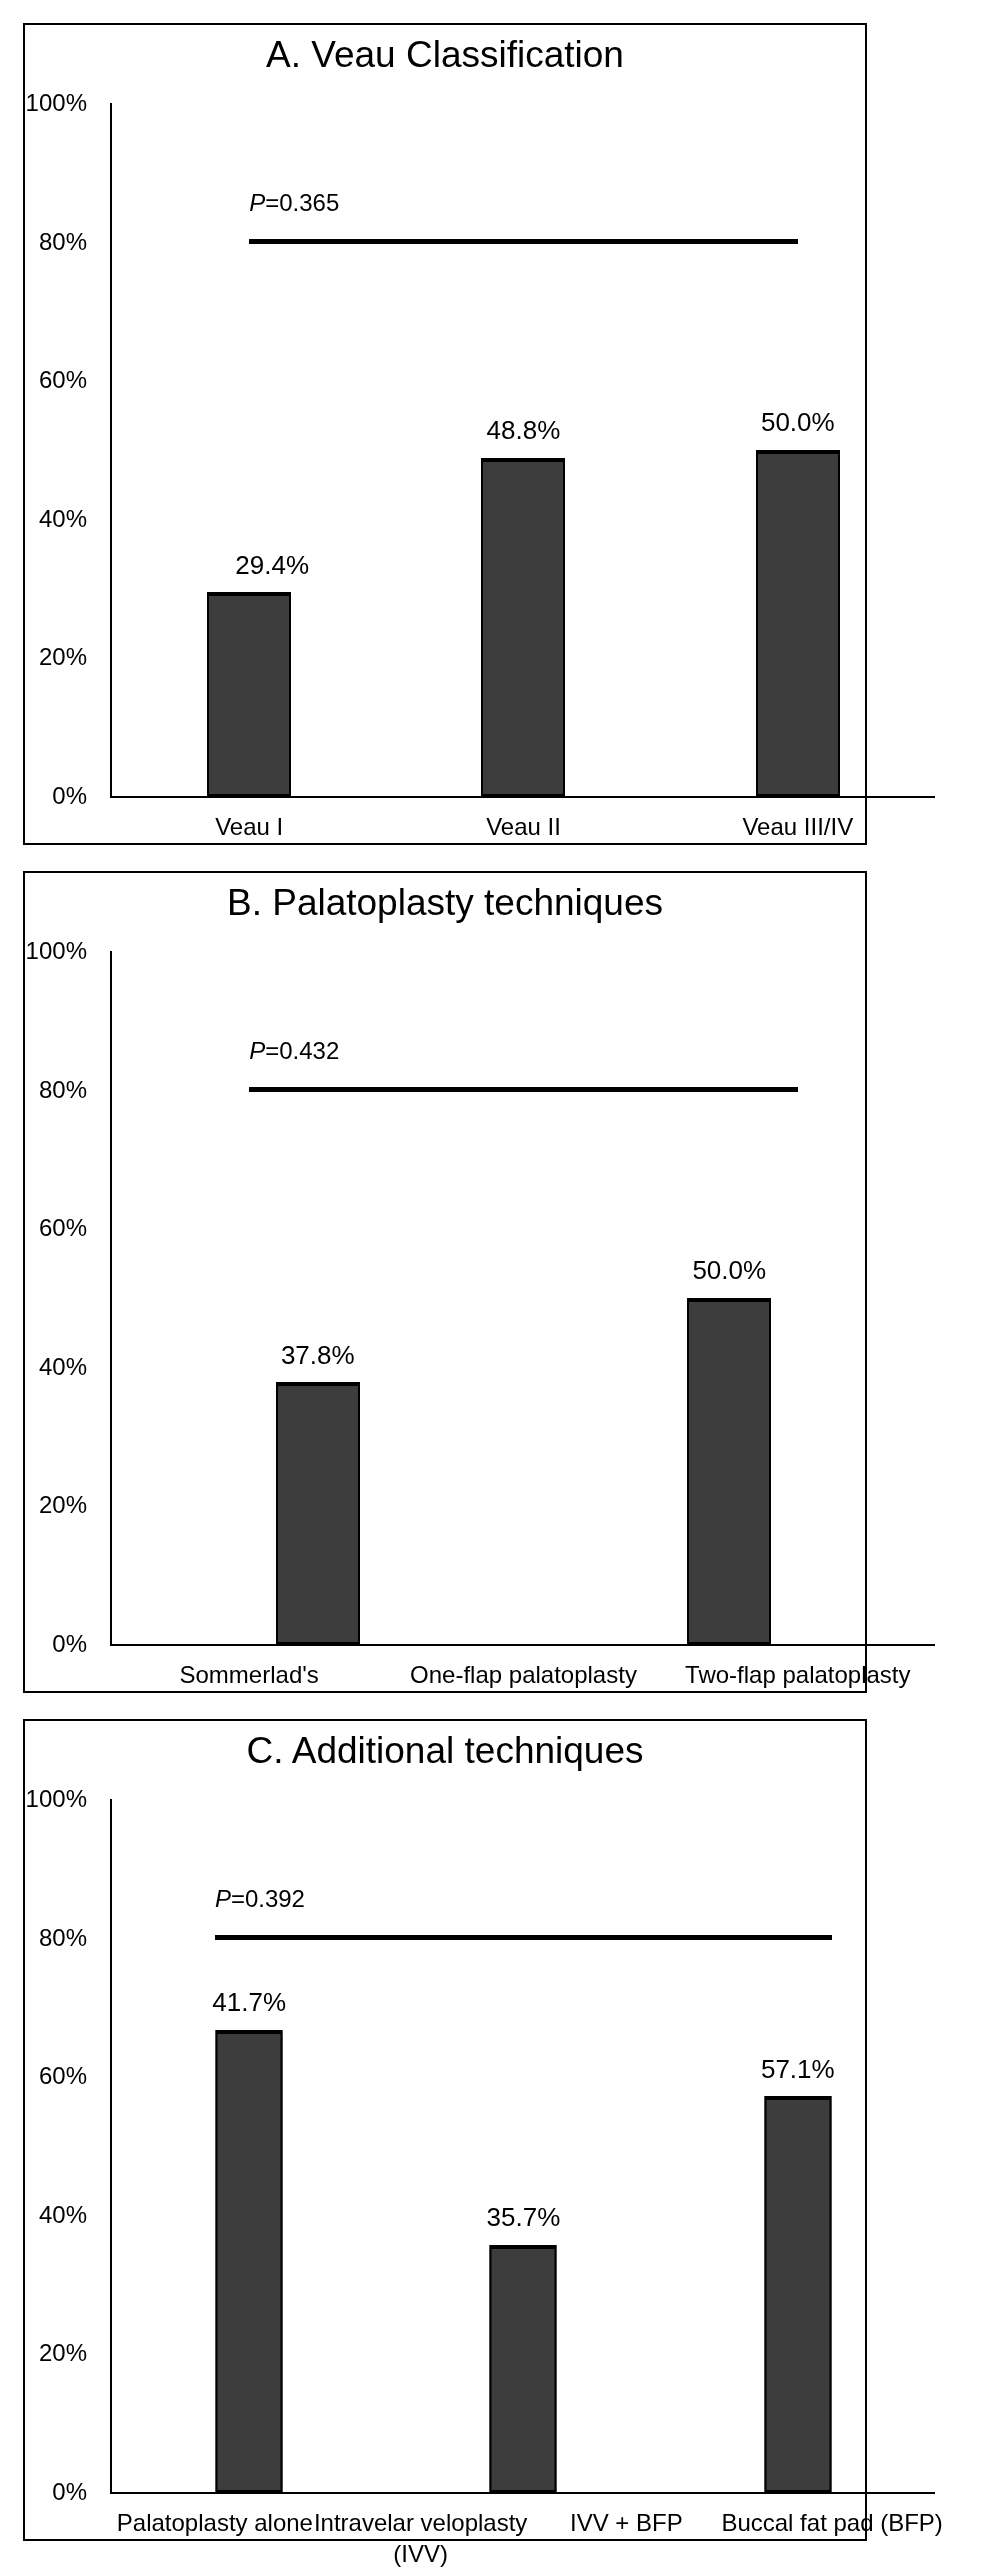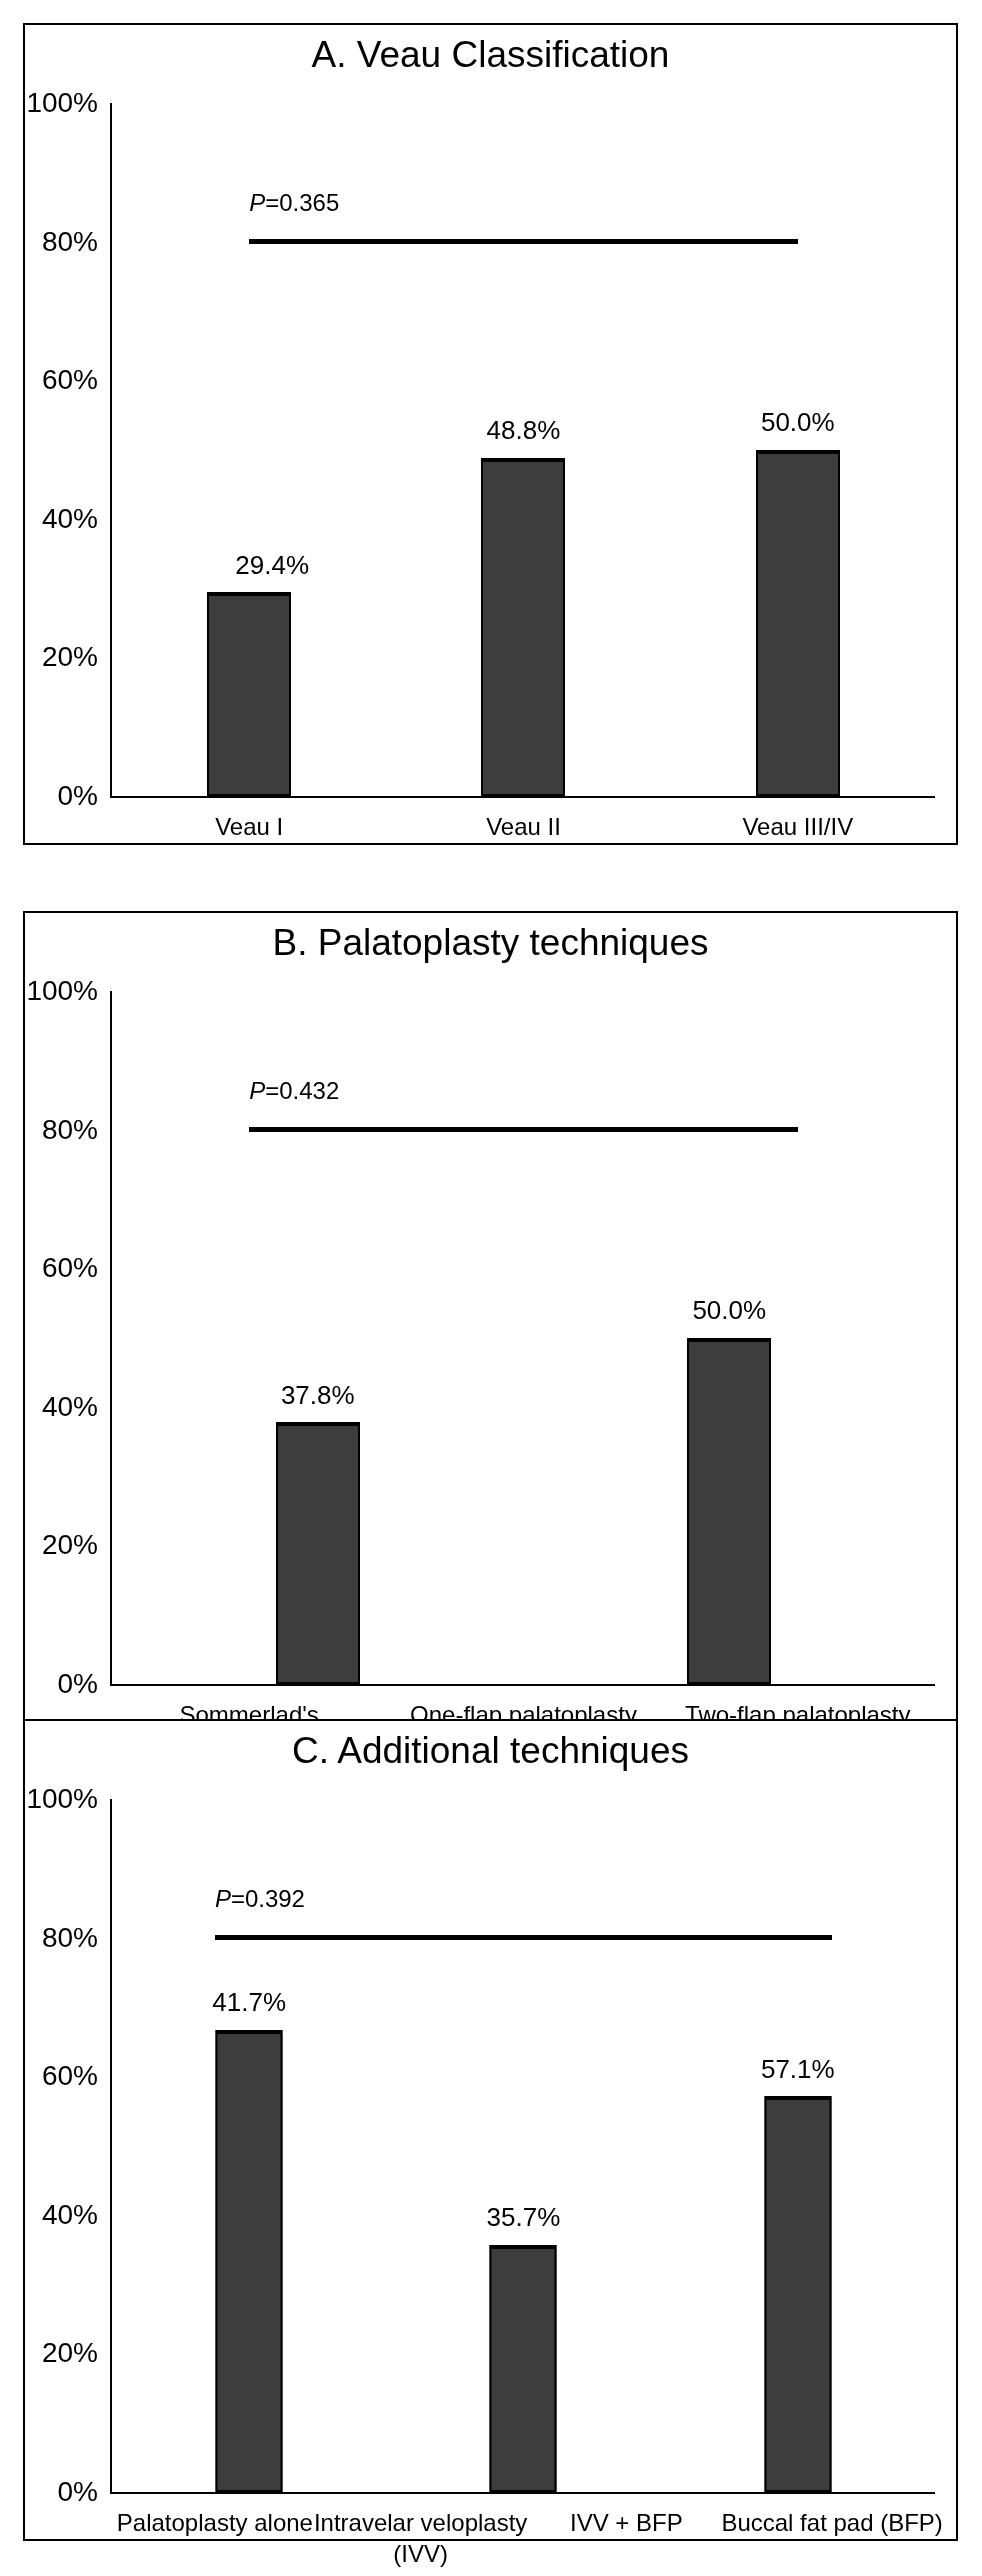--- a/index.html
+++ b/index.html
@@ -2,37 +2,37 @@
 <html style="font-size:8.3px"><head>
 <meta charset="utf-8">
 <style>
   html,body { margin:0; padding:0; }
   body {
     width:982px; height:2576px; position:relative;
     background:#ffffff; color:#000000;
     font-family:"Liberation Sans", sans-serif;
   }
   .panel {
-    position:absolute; left:23px; width:935px; height:822px;
+    position:absolute; left:23px; width:844px; height:822px;
     border:2.1px solid #000; box-sizing:border-box; background:#fff;
   }
   #panel-a { top:23px; }
-  #panel-b { top:871px;margin-top:40px; }
+  #panel-b { top:871px; }
   #panel-c { top:1719px; }
   .title {
     position:absolute; top:9.3px; left:0; width:100%;
     text-align:center; font-size:37px; font-weight:400; margin:0;
     letter-spacing:0;
   }
   .yticks {
     position:absolute; left:0; top:78px; width:83px; height:693px;
   }
   .ytick {
-    position:absolute; right:10px; transform:translateY(-50%);
-    font-size:28px; white-space:nowrap;
+    position:absolute; right:21px; transform:translateY(-50%);
+    font-size:24px; white-space:nowrap;
   }
   .plot-box {
     position:absolute; left:85px; top:78px; width:823px; height:693px;
     border-left:2.1px solid #000; border-bottom:2.1px solid #000;
   }
   .slots { position:absolute; left:0; top:0; width:100%; height:100%; display:flex; }
   .slot { flex:1 1 0; position:relative; }
   .bar {
     position:absolute; bottom:0; left:50%; transform:translateX(-50%);
     background:#3d3d3d; border:2.1px solid #000; border-top-width:4.1px;

